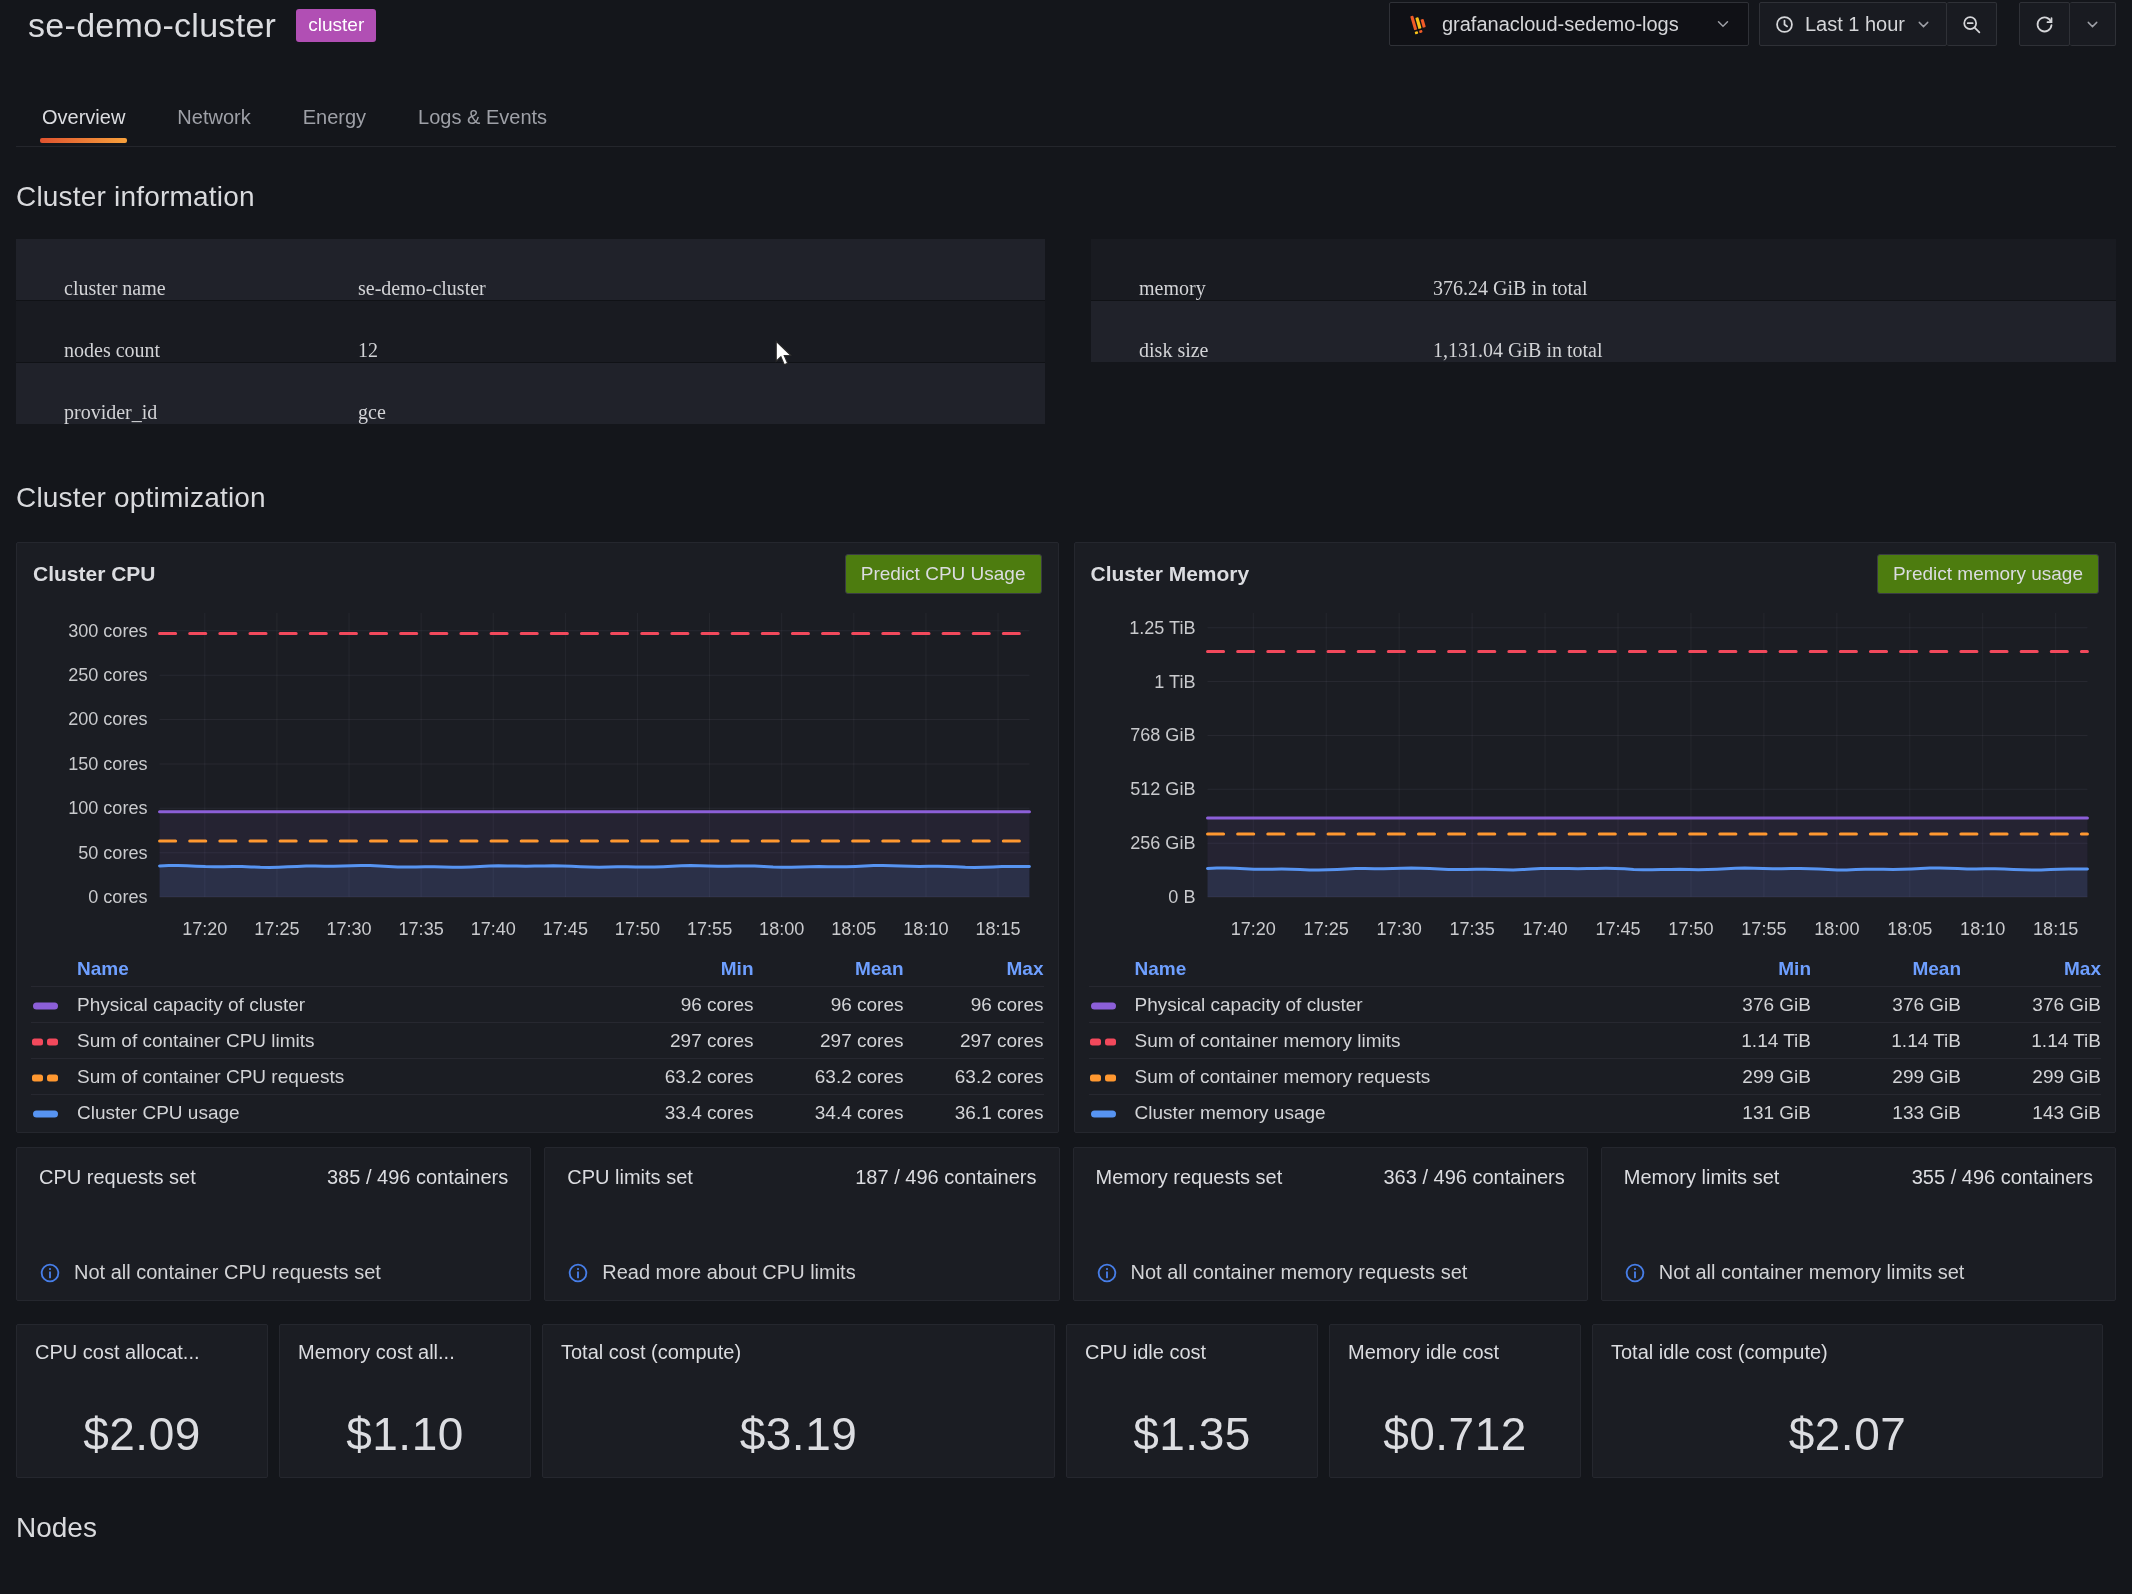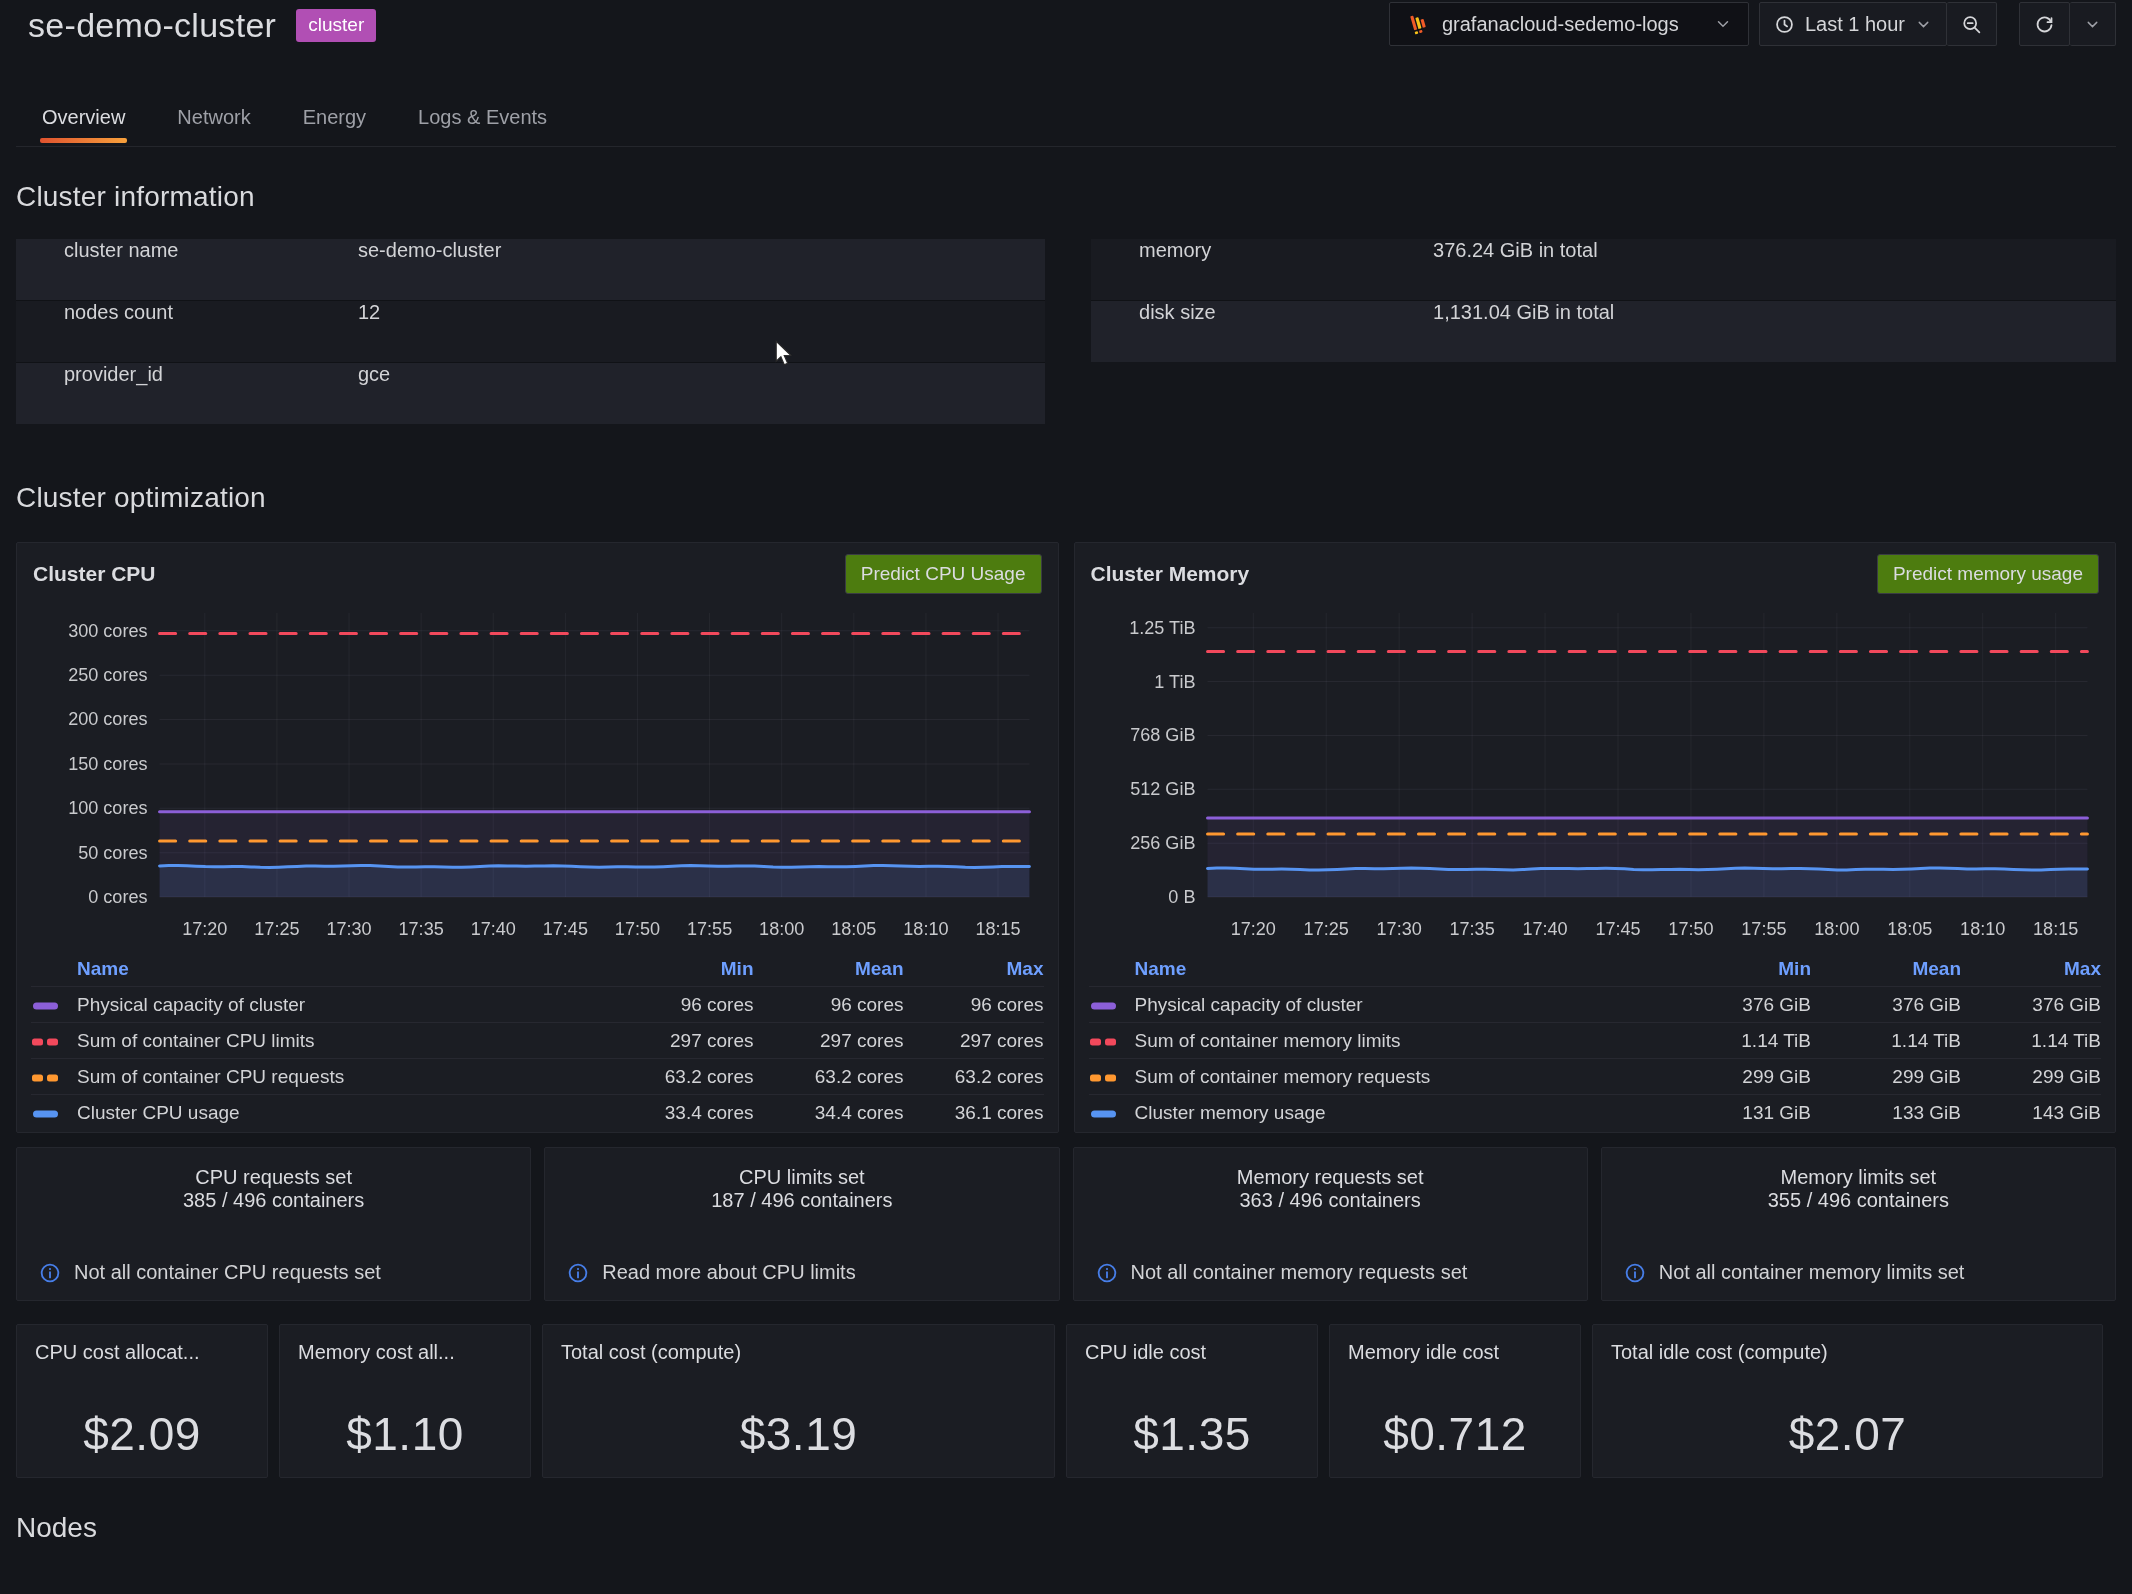--- a/index.html
+++ b/index.html
@@ -39,21 +39,21 @@
   .abtn{display:flex;align-items:center;gap:11px;height:43px;padding:0 16px;background:#1f2127;
         border:1px solid #34363e;border-radius:4px;color:#dbdce0;font-size:19px;}
   .abtn .icon{color:#d5d6d9;}
 
   
   h2.section{font-size:28px;font-weight:500;color:#d9dadd;margin:34px 0 0 0;letter-spacing:.2px;}
   h2.opt{margin-top:58px;}
 
   
   .info-tables{display:grid;grid-template-columns:1.004fr 1fr;gap:46px;margin-top:26px;align-items:start;}
-  .irow{display:flex;height:61px;align-items:flex-start;font-size:20px;}
+  .irow{display:flex;height:61px;align-items:flex-end;font-size:20px;font-family:Liberation Serif, serif;}
   .irow.light{background:#20222a;}
   .irow.dark{background:#191b21;}
   .irow+.irow{border-top:1px solid #101216;}
   .ikey{width:342px;padding-left:48px;box-sizing:border-box;color:#d2d3d6;}
   .ival{color:#d2d3d6;}
 
   
   .charts-row{display:grid;grid-template-columns:1fr 1fr;gap:15px;margin-top:28px;}
   .panel{background:#1b1d23;border:1px solid #25272e;border-radius:2px;height:591px;
          box-sizing:border-box;padding:8px 14px 6px;}
@@ -66,21 +66,21 @@
   .lrow{display:grid;grid-template-columns:46px 1fr 150px 150px 140px;align-items:center;height:35px;
         font-size:19px;color:#d2d3d6;border-top:1px solid rgba(204,204,220,.07);}
   .lrow .num{text-align:right;}
   .lrow.lhead{border-top:none;color:var(--link-blue,#6e9fff);font-weight:700;}
   .lname{overflow:hidden;white-space:nowrap;}
 
   
   .stat-row{display:grid;grid-template-columns:repeat(4,1fr);gap:13px;margin-top:14px;}
   .stat{background:#1b1d23;border:1px solid #25272e;border-radius:2px;height:154px;
         box-sizing:border-box;padding:18px 22px 0;display:flex;flex-direction:column;}
-  .stat-top{display:flex;justify-content:space-between;align-items:center;font-size:20px;color:#dbdce0;flex-direction:column;}
+  .stat-top{display:flex;justify-content:space-between;align-items:flex-start;font-size:20px;color:#dbdce0;}
   .stat-note{margin-top:auto;margin-bottom:16px;display:flex;align-items:center;gap:13px;
              font-size:20px;color:#d2d3d6;}
 
   
   .cost-row{display:grid;grid-template-columns:252px 252px 513px 252px 252px 511px;gap:11px;margin-top:23px;}
   .cost{background:#1b1d23;border:1px solid #25272e;border-radius:2px;height:154px;
         box-sizing:border-box;padding:16px 18px 0;display:flex;flex-direction:column;}
   .cost-title{font-size:20px;color:#dbdce0;white-space:nowrap;overflow:hidden;text-overflow:ellipsis;}
   .cost-value{margin:auto 0 16px;align-self:center;font-size:46px;font-weight:500;color:#dcdde1;letter-spacing:.5px;}
 

